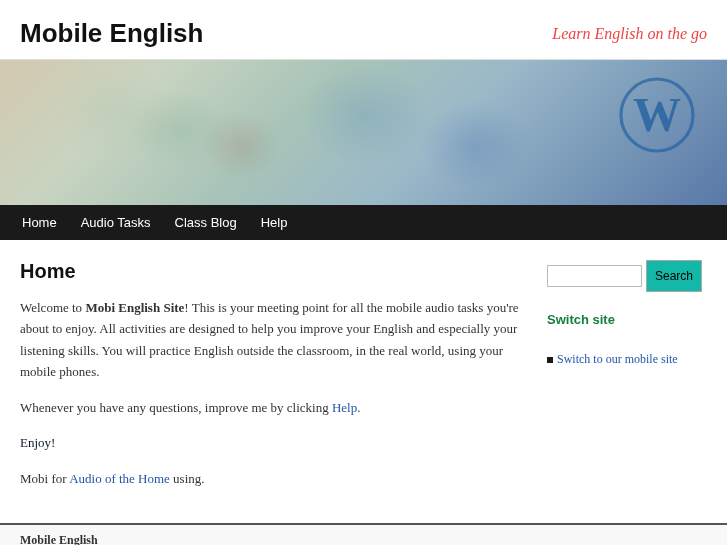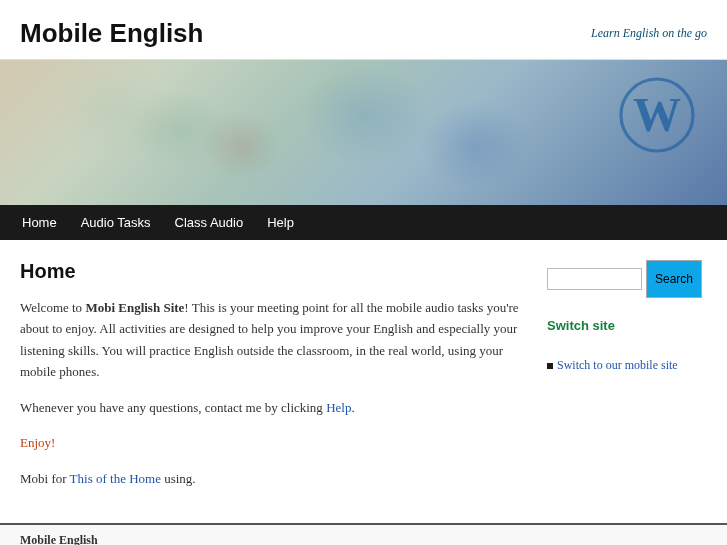--- a/index.html
+++ b/index.html
@@ -22,22 +22,22 @@
       justify-content: space-between;
       align-items: center;
     }
     #site-title {
       font-size: 26px;
       font-weight: bold;
       color: #111;
       font-family: Arial, sans-serif;
     }
     #site-tagline {
-      font-size: 12px;
-      color: #0c4a6e;
+      font-size: 16px;
+      color: #ef4444;
       font-style: italic;
       font-family: Georgia, serif;
       margin-left: 16px;
     }
     #hero-image {
       width: 100%;
       height: 145px;
       background: linear-gradient(135deg, #d4c9b0 0%, #c8d4c0 20%, #a8c4b8 40%, #9ab8c8 60%, #7898b8 80%, #5878a8 100%);
       position: relative;
       overflow: hidden;
@@ -124,21 +124,21 @@
       color: #333;
     }
     .bold-text {
       font-weight: bold;
     }
     .link-blue {
       color: #2255aa;
       text-decoration: none;
     }
     .enjoy-link {
-      color: #c2410c;
+      color: #0f172a;
       text-decoration: none;
       font-style: normal;
     }
     #sidebar {
       width: 160px;
       flex-shrink: 0;
     }
     .search-widget {
       margin-bottom: 20px;
     }
@@ -148,24 +148,24 @@
       gap: 4px;
     }
     .search-widget input[type="text"] {
       width: 95px;
       height: 22px;
       border: 1px solid #bbb;
       padding: 2px 4px;
       font-size: 12px;
     }
     .search-widget button {
-      height: 38px;
+      height: 32px;
       padding: 0 8px;
       font-size: 12px;
-      background: #0ea5e9;
+      background: #14b8a6;
       border: 1px solid #aaa;
       cursor: pointer;
       font-family: Arial, sans-serif;
     }
     .sidebar-widget h3 {
       font-size: 13px;
       font-weight: bold;
       color: #15803d;
       margin-bottom: 23px;
       font-family: Liberation Sans, sans-serif;
@@ -232,43 +232,43 @@
 
   <nav id="nav-bar">
     <ul>
       <li class="active">
         <a href="#">Home</a>
       </li>
       <li>
         <a href="#">Audio Tasks</a>
       </li>
       <li>
-        <a href="#">Class Audio</a>
+        <a href="#">Class Blog</a>
       </li>
       <li>
         <a href="#">Help</a>
       </li>
     </ul>
   </nav>
 
   <div id="content-area">
 
     <div id="main-content">
       <h2>Home</h2>
       <p>
         <span>Welcome to </span><span class="bold-text">Mobi English Site</span><span>! This is your meeting point for all the mobile audio tasks you're about to enjoy. All activities are designed to help you improve your English and especially your listening skills.  You will practice English outside the classroom, in the real world, using your mobile phones.</span>
       </p>
       <p>
-        <span>Whenever you have any questions, contact me by clicking </span><a href="#" class="link-blue">Help</a><span>.</span>
+        <span>Whenever you have any questions, improve me by clicking </span><a href="#" class="link-blue">Help</a><span>.</span>
       </p>
       <p>
         <a href="#" class="enjoy-link">Enjoy!</a>
       </p>
       <p>
-        <span>Mobi for </span><a href="#" class="link-blue">This of the Home </a><span>using.</span>
+        <span>Mobi for </span><a href="#" class="link-blue">Audio of the Home </a><span>using.</span>
       </p>
     </div>
 
     <div id="sidebar">
       <div class="search-widget">
         <form>
           <input type="text" style="">
           <button type="submit">Search</button>
         </form>
       </div>

